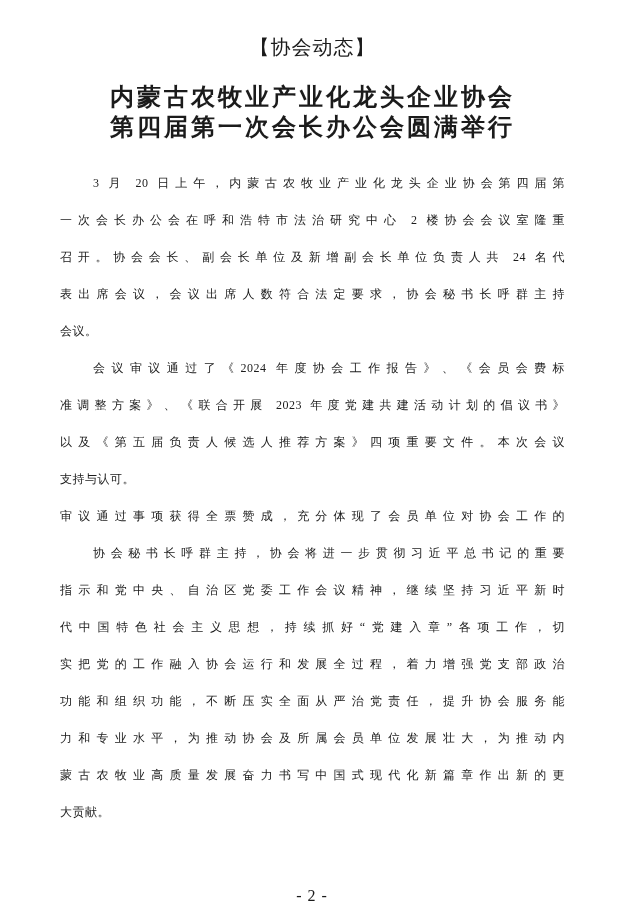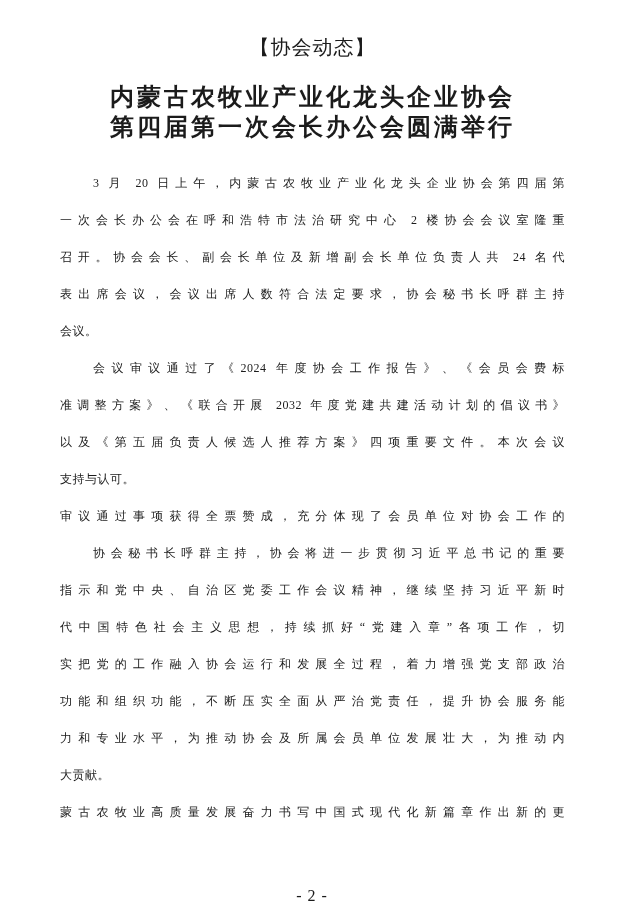--- a/index.html
+++ b/index.html
@@ -75,32 +75,32 @@
   <div class="body-text">
       <div class="paragraph">
         <div class="body-line first">3 月 20 日上午，内蒙古农牧业产业化龙头企业协会第四届第</div>
         <div class="body-line">一次会长办公会在呼和浩特市法治研究中心 2 楼协会会议室隆重</div>
         <div class="body-line">召开。协会会长、副会长单位及新增副会长单位负责人共 24 名代</div>
         <div class="body-line">表出席会议，会议出席人数符合法定要求，协会秘书长呼群主持</div>
         <div class="body-line last">会议。</div>
       </div>
       <div class="paragraph">
         <div class="body-line first">会议审议通过了《2024 年度协会工作报告》、《会员会费标</div>
-        <div class="body-line">准调整方案》、《联合开展 2032 年度党建共建活动计划的倡议书》</div>
+        <div class="body-line">准调整方案》、《联合开展 2023 年度党建共建活动计划的倡议书》</div>
         <div class="body-line">以及《第五届负责人候选人推荐方案》四项重要文件。本次会议</div>
         <div class="body-line last">支持与认可。</div>
         <div class="body-line">审议通过事项获得全票赞成，充分体现了会员单位对协会工作的</div>
       </div>
       <div class="paragraph">
         <div class="body-line first">协会秘书长呼群主持，协会将进一步贯彻习近平总书记的重要</div>
         <div class="body-line">指示和党中央、自治区党委工作会议精神，继续坚持习近平新时</div>
         <div class="body-line">代中国特色社会主义思想，持续抓好“党建入章”各项工作，切</div>
         <div class="body-line">实把党的工作融入协会运行和发展全过程，着力增强党支部政治</div>
         <div class="body-line">功能和组织功能，不断压实全面从严治党责任，提升协会服务能</div>
         <div class="body-line">力和专业水平，为推动协会及所属会员单位发展壮大，为推动内</div>
+        <div class="body-line">蒙古农牧业高质量发展奋力书写中国式现代化新篇章作出新的更</div>
         <div class="body-line last">大贡献。</div>
-        <div class="body-line">蒙古农牧业高质量发展奋力书写中国式现代化新篇章作出新的更</div>
       </div>
     </div>
 
   <div class="page-number">- 2 -</div>
 
 </div>
 
 </body></html>

